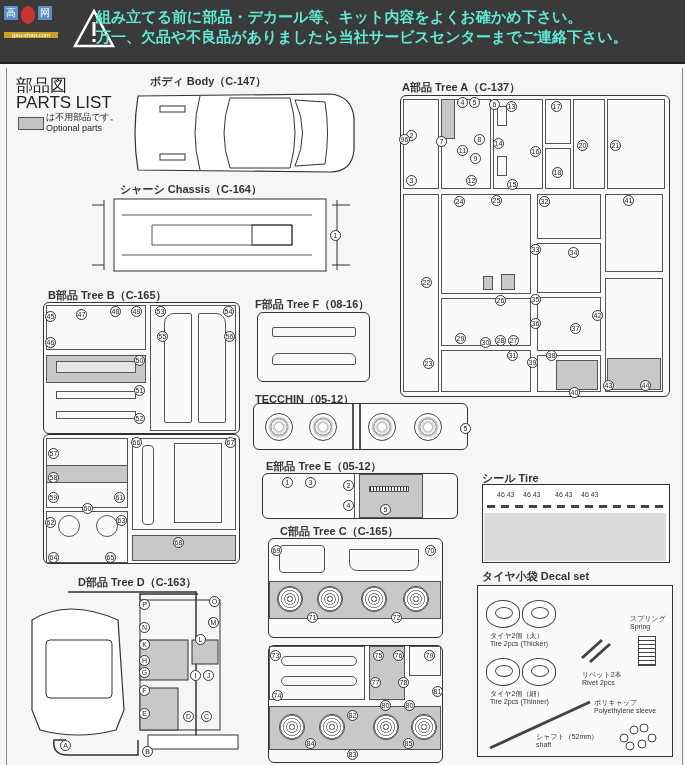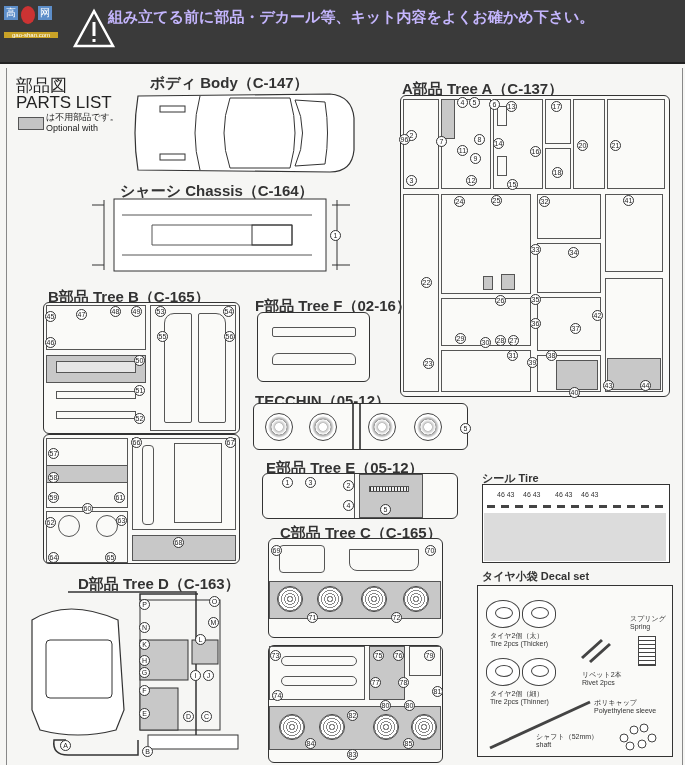--- a/index.html
+++ b/index.html
@@ -5,26 +5,26 @@
 *{box-sizing:border-box;margin:0;padding:0}
 body{width:685px;height:765px;background:#f6f6f4;font-family:"Liberation Sans",sans-serif;color:#222;position:relative;overflow:hidden}
 .abs{position:absolute}
 .banner{left:0;top:0;width:685px;height:64px;background:#3a3a3a;border-bottom:2px solid #222}
 .logo{left:4px;top:6px;width:52px;height:38px}
 .logo .c1{position:absolute;left:0;top:0;width:14px;height:14px;background:#5d8ec9;color:#fff;font-size:10px;text-align:center;line-height:14px}
 .logo .c2{position:absolute;left:17px;top:0;width:14px;height:18px;background:#c33;border-radius:50%}
 .logo .c3{position:absolute;left:34px;top:0;width:14px;height:14px;background:#5d8ec9;color:#fff;font-size:10px;text-align:center;line-height:14px}
 .logo .url{position:absolute;left:0;top:26px;width:54px;background:#c9a227;color:#fff;font-size:6px;text-align:center}
 .warn{left:72px;top:8px;width:44px;height:42px}
-.jp1,.jp2{left:108px;color:#c4b5fd;font-size:15px;font-weight:bold;white-space:nowrap}
+.jp1,.jp2{left:96px;color:#5eead4;font-size:15px;font-weight:bold;white-space:nowrap}
 .jp1{top:8px}.jp2{top:28px}
 .en{left:112px;top:48px;color:#fff;font-size:9.5px}
 .frame{left:6px;top:68px;width:677px;height:697px;border-left:1px solid #888;border-right:1px solid #888}
 .title-big{font-size:17px;color:#222}
-.lbl{font-size:15px;font-weight:bold;color:#333;white-space:nowrap}
+.lbl{font-size:11px;font-weight:bold;color:#333;white-space:nowrap}
 .box{border:1.5px solid #333;border-radius:6px;background:#fafaf8}
 .gray{background:#c8c8c8}
 .num{display:inline-block;width:11px;height:11px;border:1px solid #333;border-radius:50%;font-size:7px;text-align:center;line-height:10px;background:#fff;position:absolute}
 .optsw{left:18px;top:117px;width:26px;height:13px;background:#c4c4c4;border:1px solid #555}
 .sketch{position:absolute;border:1px solid #555}
 .disc{position:absolute;width:28px;height:28px;border-radius:50%;border:1.5px solid #444;background:radial-gradient(circle,#fff 20%,#bbb 22%,#fff 40%,#999 42%,#fff 60%)}
 .disc2{position:absolute;width:26px;height:26px;border-radius:50%;border:1.5px solid #444;background:repeating-radial-gradient(circle,#fff 0 2px,#888 2px 3px)}
 .tire{position:absolute;width:34px;height:28px;border:1.5px solid #444;border-radius:50%/45%;background:#fff}
 .tire::after{content:"";position:absolute;left:8px;top:6px;width:16px;height:10px;border:1px solid #444;border-radius:50%}
 .small{font-size:7px;color:#333;white-space:nowrap;position:absolute}
@@ -38,29 +38,30 @@
     <div class="c2"></div>
     <div class="c3">网</div>
     <div class="url">gao-shan.com</div>
   </div>
   <svg class="abs warn" viewBox="0 0 44 42">
     <path d="M22 3 L41 38 L3 38 Z" fill="none" stroke="#fff" stroke-width="2.5"></path>
     <rect x="20.5" y="14" width="3" height="14" fill="#fff"></rect>
     <rect x="20.5" y="31" width="3" height="3" fill="#fff"></rect>
   </svg>
   <div class="abs jp1">組み立てる前に部品・デカール等、キット内容をよくお確かめ下さい。</div>
+  <div class="abs jp2">万一、欠品や不良品がありましたら当社サービスセンターまでご連絡下さい。</div>
 </div>
 
 <div class="abs frame"></div>
 
 <div class="abs title-big" style="left:16px;top:74px">部品図</div>
 <div class="abs title-big" style="left:16px;top:93px">PARTS LIST</div>
 <div class="abs optsw"></div>
 <div class="abs" style="left:46px;top:111px;font-size:9px">は不用部品です。</div>
-<div class="abs" style="left:46px;top:123px;font-size:9px">Optional with</div>
+<div class="abs" style="left:46px;top:123px;font-size:9px">Optional parts</div>
 
 <div class="abs lbl" style="left:150px;top:74px">ボディ Body（C-147）</div>
 <svg class="abs" style="left:130px;top:88px" width="230" height="90">
   <path d="M8 8 L200 6 Q222 8 224 30 L224 62 Q222 84 200 84 L8 82 Q2 45 8 8Z" fill="#fff" stroke="#333" stroke-width="1.2"></path>
   <path d="M70 8 Q60 45 70 82" fill="none" stroke="#333"></path>
   <path d="M100 10 Q88 45 100 80 L160 80 Q170 45 160 10Z" fill="none" stroke="#333"></path>
   <path d="M165 12 Q180 45 165 78 L195 76 Q200 45 195 14Z" fill="none" stroke="#333"></path>
   <rect x="30" y="18" width="25" height="6" fill="none" stroke="#333"></rect>
   <rect x="30" y="66" width="25" height="6" fill="none" stroke="#333"></rect>
 </svg>
@@ -186,21 +187,21 @@
 <span class="num" style="left:82px;top:503px">60</span>
 <span class="num" style="left:114px;top:492px">61</span>
 <span class="num" style="left:45px;top:517px">62</span>
 <span class="num" style="left:116px;top:515px">63</span>
 <span class="num" style="left:48px;top:552px">64</span>
 <span class="num" style="left:105px;top:552px">65</span>
 <span class="num" style="left:131px;top:437px">66</span>
 <span class="num" style="left:225px;top:437px">67</span>
 <span class="num" style="left:173px;top:537px">68</span>
 
-<div class="abs lbl" style="left:255px;top:297px">F部品 Tree F（02-16）</div>
+<div class="abs lbl" style="left:255px;top:297px">F部品 Tree F（08-16）</div>
 <div class="abs box" style="left:257px;top:312px;width:113px;height:70px">
   <div class="sketch" style="left:14px;top:14px;width:84px;height:10px;border-radius:2px"></div>
   <div class="sketch" style="left:14px;top:40px;width:84px;height:12px;border-radius:6px 6px 2px 2px"></div>
 </div>
 
 <div class="abs lbl" style="left:255px;top:392px">TECCHIN（05-12）</div>
 <div class="abs box" style="left:253px;top:403px;width:215px;height:47px">
   <div class="disc" style="left:11px;top:9px"></div>
   <div class="disc" style="left:55px;top:9px"></div>
   <div class="sketch" style="left:98px;top:0;width:1px;height:45px"></div>

